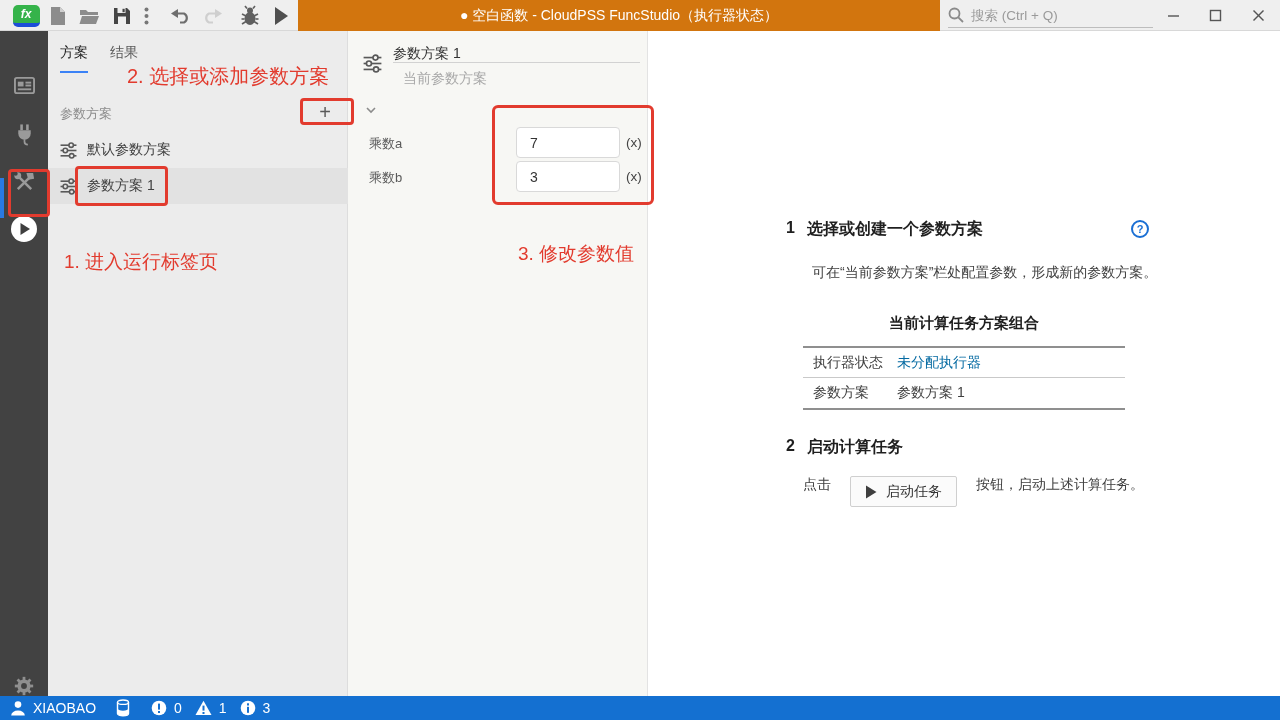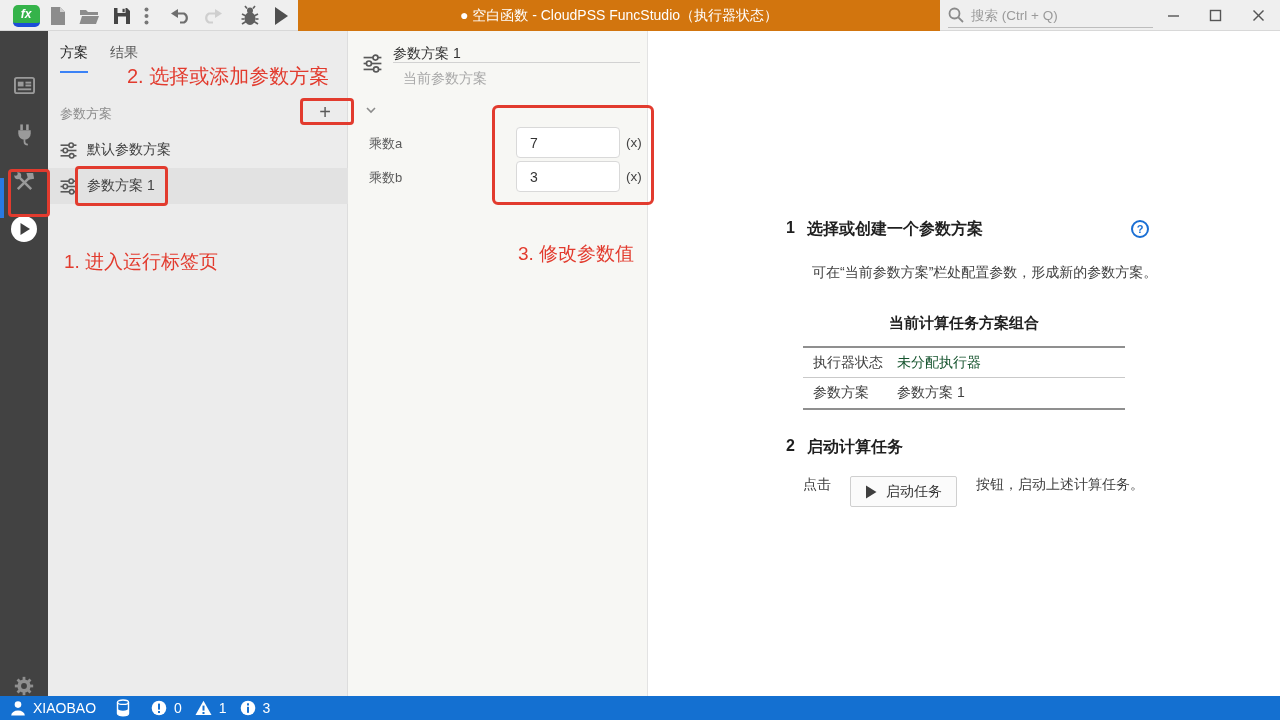--- a/index.html
+++ b/index.html
@@ -51,21 +51,21 @@
   .step-heading { position:absolute; font-size:16px; font-weight:bold; color:#1f1f1f; display:flex; gap:12px; }
   .help-circle { position:absolute; left:483px; top:189px; width:18px; height:18px; border:2px solid #1a6fd4; border-radius:50%; color:#1a6fd4; font-size:11px; font-weight:bold; display:flex; align-items:center; justify-content:center; cursor:pointer; }
   .step-desc { position:absolute; left:164px; top:233px; font-size:14px; color:#404040; }
   .task-table { position:absolute; left:155px; top:283px; width:322px; }
   .task-table .t-title { text-align:center; font-size:15px; font-weight:bold; color:#1f1f1f; padding-bottom:13px; }
   .t-row { display:flex; align-items:center; height:32px; font-size:14px; }
   .t-row.first { border-top:2px solid #8f8f8f; border-bottom:1px solid #c9c9c9; }
   .t-row.last { border-bottom:2px solid #8f8f8f; }
   .t-label { width:84px; padding-left:10px; color:#404040; }
   .t-value { padding-left:10px; color:#404040; }
-  .t-value.alert { color:#14532d; }
+  .t-value.alert { color:#0369a1; }
   .step2-line { position:absolute; left:155px; top:445px; display:flex; align-items:flex-start; gap:19px; font-size:14px; color:#404040;font-family:Liberation Mono, monospace; }
   .start-btn { height:31px; padding:0 14px; background:#fbfbfb; border:1px solid #cfcfcf; border-radius:2px; display:flex; align-items:center; gap:9px; font-size:14px; color:#333; cursor:pointer; font-family:inherit; }
 
   
   .statusbar { position:absolute; left:0; top:696px; width:1280px; height:24px; background:#1470d1; color:#fff; z-index:6; }
   .sb-group { position:absolute; top:0; height:24px; display:flex; align-items:center; gap:7px; font-size:14px; cursor:pointer; }
 
   
   .anno-box { position:absolute; border:3px solid #e23b2e; border-radius:4px; z-index:20; pointer-events:none; }
   .anno-text { position:absolute; color:#e23b2e; z-index:20; white-space:nowrap; pointer-events:none; }

